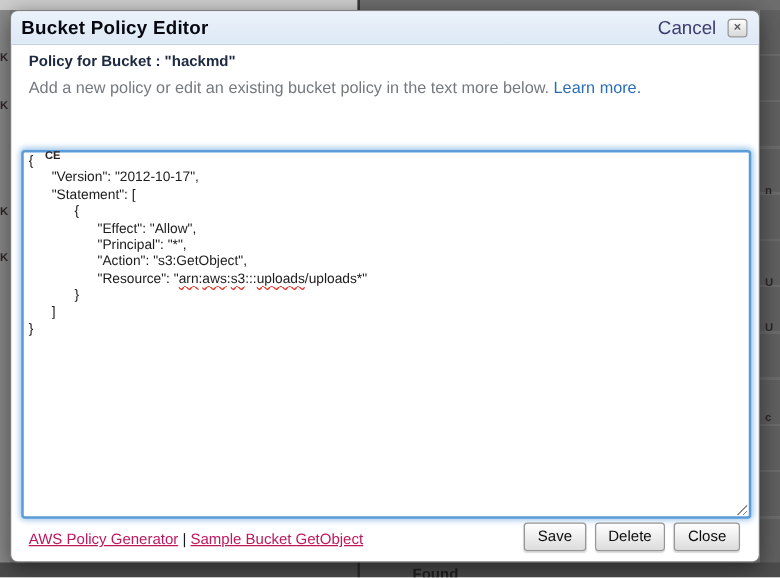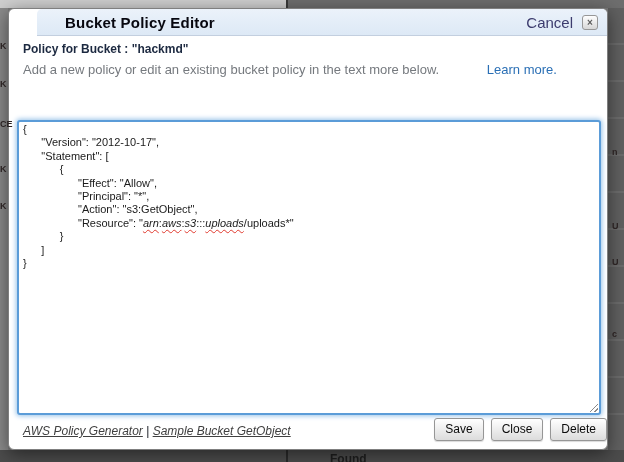--- a/index.html
+++ b/index.html
@@ -19,46 +19,46 @@
   .bd-frag { position:absolute; color:#2a2222; font-size:9px; font-weight:bold; line-height:9px; }
   .bd-frag-bottom { position:absolute; left:330px; top:452px; color:#1e1e1e; font-size:12px; font-weight:bold; }
 
   
   .dialog { position:absolute; left:8px; top:8px; width:600px; height:442px; background:#fff;
             border:1px solid #7f7f7f; border-radius:6px;
             box-shadow:0 4px 18px rgba(0,0,0,.5); }
   .dlg-header { position:absolute; left:0; top:0; right:0; height:27px;
                 background:linear-gradient(#ebf2fa,#dde9f6);
                 border-bottom:1px solid #c3cfdf; border-radius:5px 5px 0 0;
-                display:flex; align-items:center; padding:0 9px 0 28px;margin-left:28px; }
+                display:flex; align-items:center; padding:0 9px 0 8px; }
   .dlg-title { flex:1; font-size:15px; font-weight:bold; color:#07070f; letter-spacing:.2px; }
   .cancel-link { font-size:15px; color:#3c3c6e; margin-right:9px; cursor:pointer; text-decoration:none; }
   .close-btn { width:16px; height:15px; border:1px solid #979797; border-radius:3px;
                background:linear-gradient(#fefefe,#d7d7d7); color:#5c5c5c;
                font-size:10px; font-weight:bold; line-height:13px; text-align:center; cursor:pointer; }
 
   .bucket-line { position:absolute; left:14px; top:33px; font-size:12px; font-weight:bold; color:#1c2940; }
   .desc { position:absolute; left:14px; top:53px; font-size:13px; color:#75797e; }
-  .learn-more { color:#2a6fb5; cursor:pointer;margin-left:44px; }
+  .learn-more { color:#2a6fb5; cursor:pointer; }
 
   .policy-editor { position:absolute; left:8px; top:111px; width:584px; height:295px;
                    background:#fff; border:2px solid #5b9cd8; border-radius:3px;
                    box-shadow:0 0 5px 1px #97c2e8; padding:1px 4px; overflow:hidden; cursor:text; }
   .policy-text { font-family:"Liberation Sans", sans-serif; font-size:11px; line-height:13.4px; color:#1b1b1b; }
   .pline { white-space:pre; }
   .sq { text-decoration:underline; text-decoration-style:wavy; text-decoration-color:#e03a2f;
-        text-decoration-thickness:1px; text-underline-offset:2px;font-style:italic; }
+        text-decoration-thickness:1px; text-underline-offset:2px; }
   .resize-handle { position:absolute; right:1px; bottom:1px; width:11px; height:11px;
                    background:repeating-linear-gradient(-45deg, transparent 0 2px, #8a8a8a 2px 3px);
                    clip-path:polygon(100% 0, 100% 100%, 0 100%); cursor:nwse-resize; }
 
   .footer-links { position:absolute; left:14px; bottom:11px; font-size:12px; color:#14181f; }
-  .footer-link { color:#404040; text-decoration:underline; cursor:pointer;font-style:italic; }
+  .footer-link { color:#be185d; text-decoration:underline; cursor:pointer; }
   .link-sep { text-decoration:none; color:#14181f; }
-  .footer-buttons { position:absolute; right:0; bottom:8px; display:flex; gap:7px; }
+  .footer-buttons { position:absolute; right:15px; bottom:8px; display:flex; gap:7px; }
   .btn { font-family:"Liberation Sans", sans-serif; font-size:12px; color:#0c0c0c;
          padding:3px 10px 4px; border:1px solid #969696; border-radius:3px;
          background:linear-gradient(#ffffff,#dcdcdc); box-shadow:0 1px 1px rgba(0,0,0,.15); cursor:pointer; }
 </style>
 </head>
 <body>
 
 <div class="stage">
 
   <div class="bd-top-left"></div>
@@ -100,27 +100,27 @@
         </div>
       <div class="resize-handle"></div>
     </div>
 
     <div class="footer-links">
       <a class="footer-link">AWS Policy Generator</a><span class="link-sep"> | </span><a class="footer-link">Sample Bucket GetObject</a>
     </div>
 
     <div class="footer-buttons">
       <button class="btn">Save</button>
+      <button class="btn">Delete</button>
       <button class="btn">Close</button>
-      <button class="btn">Delete</button>
     </div>
 
   </div>
 <span class="bd-frag" style="left: 0px; top: 42px;">K</span>
     <span class="bd-frag" style="left: 0px; top: 80px;">K</span>
-    <span class="bd-frag" style="left: 0px; top: 120px;">CE</span>
+    <span class="bd-frag" style="left: 0px; top: 120px; padding-left: 36px;">CE</span>
     <span class="bd-frag" style="left: 0px; top: 165px;">K</span>
     <span class="bd-frag" style="left: 0px; top: 202px;">K</span>
     <span class="bd-frag" style="left: 612px; top: 148px;">n</span>
     <span class="bd-frag" style="left: 612px; top: 222px;">U</span>
     <span class="bd-frag" style="left: 612px; top: 258px;">U</span>
     <span class="bd-frag" style="left: 612px; top: 330px;">c</span>
   </div>
 
 </body></html>

